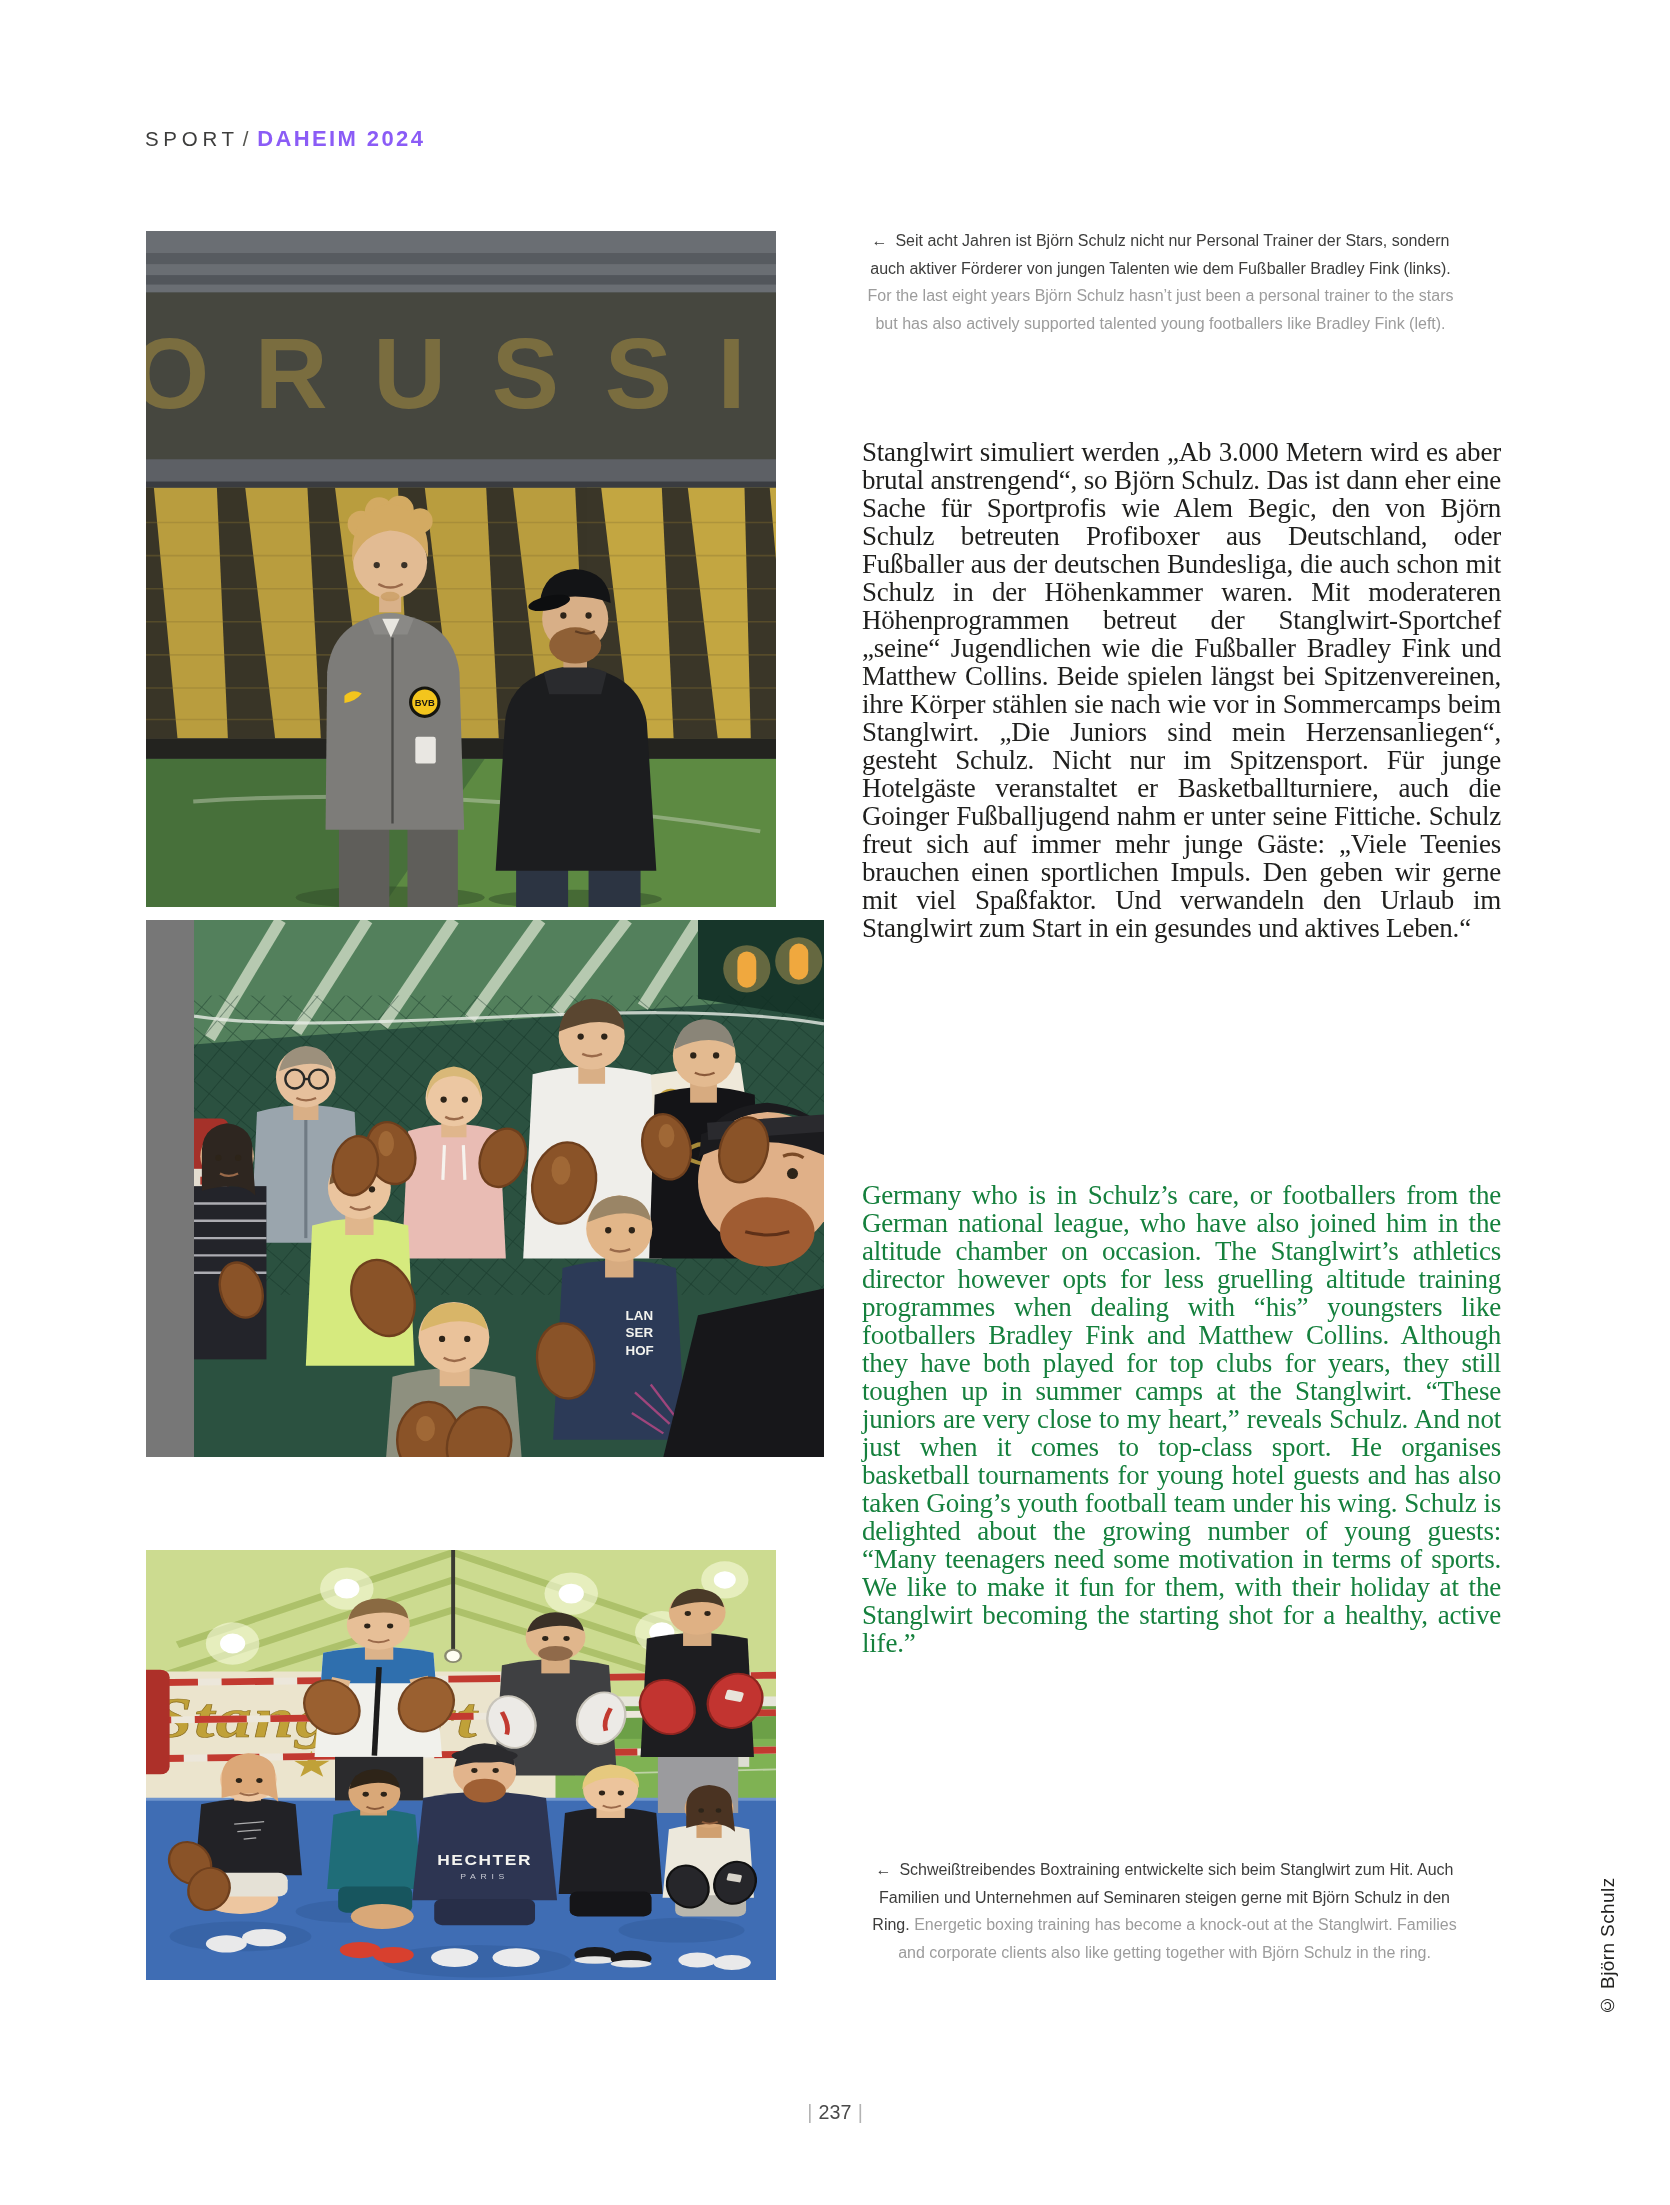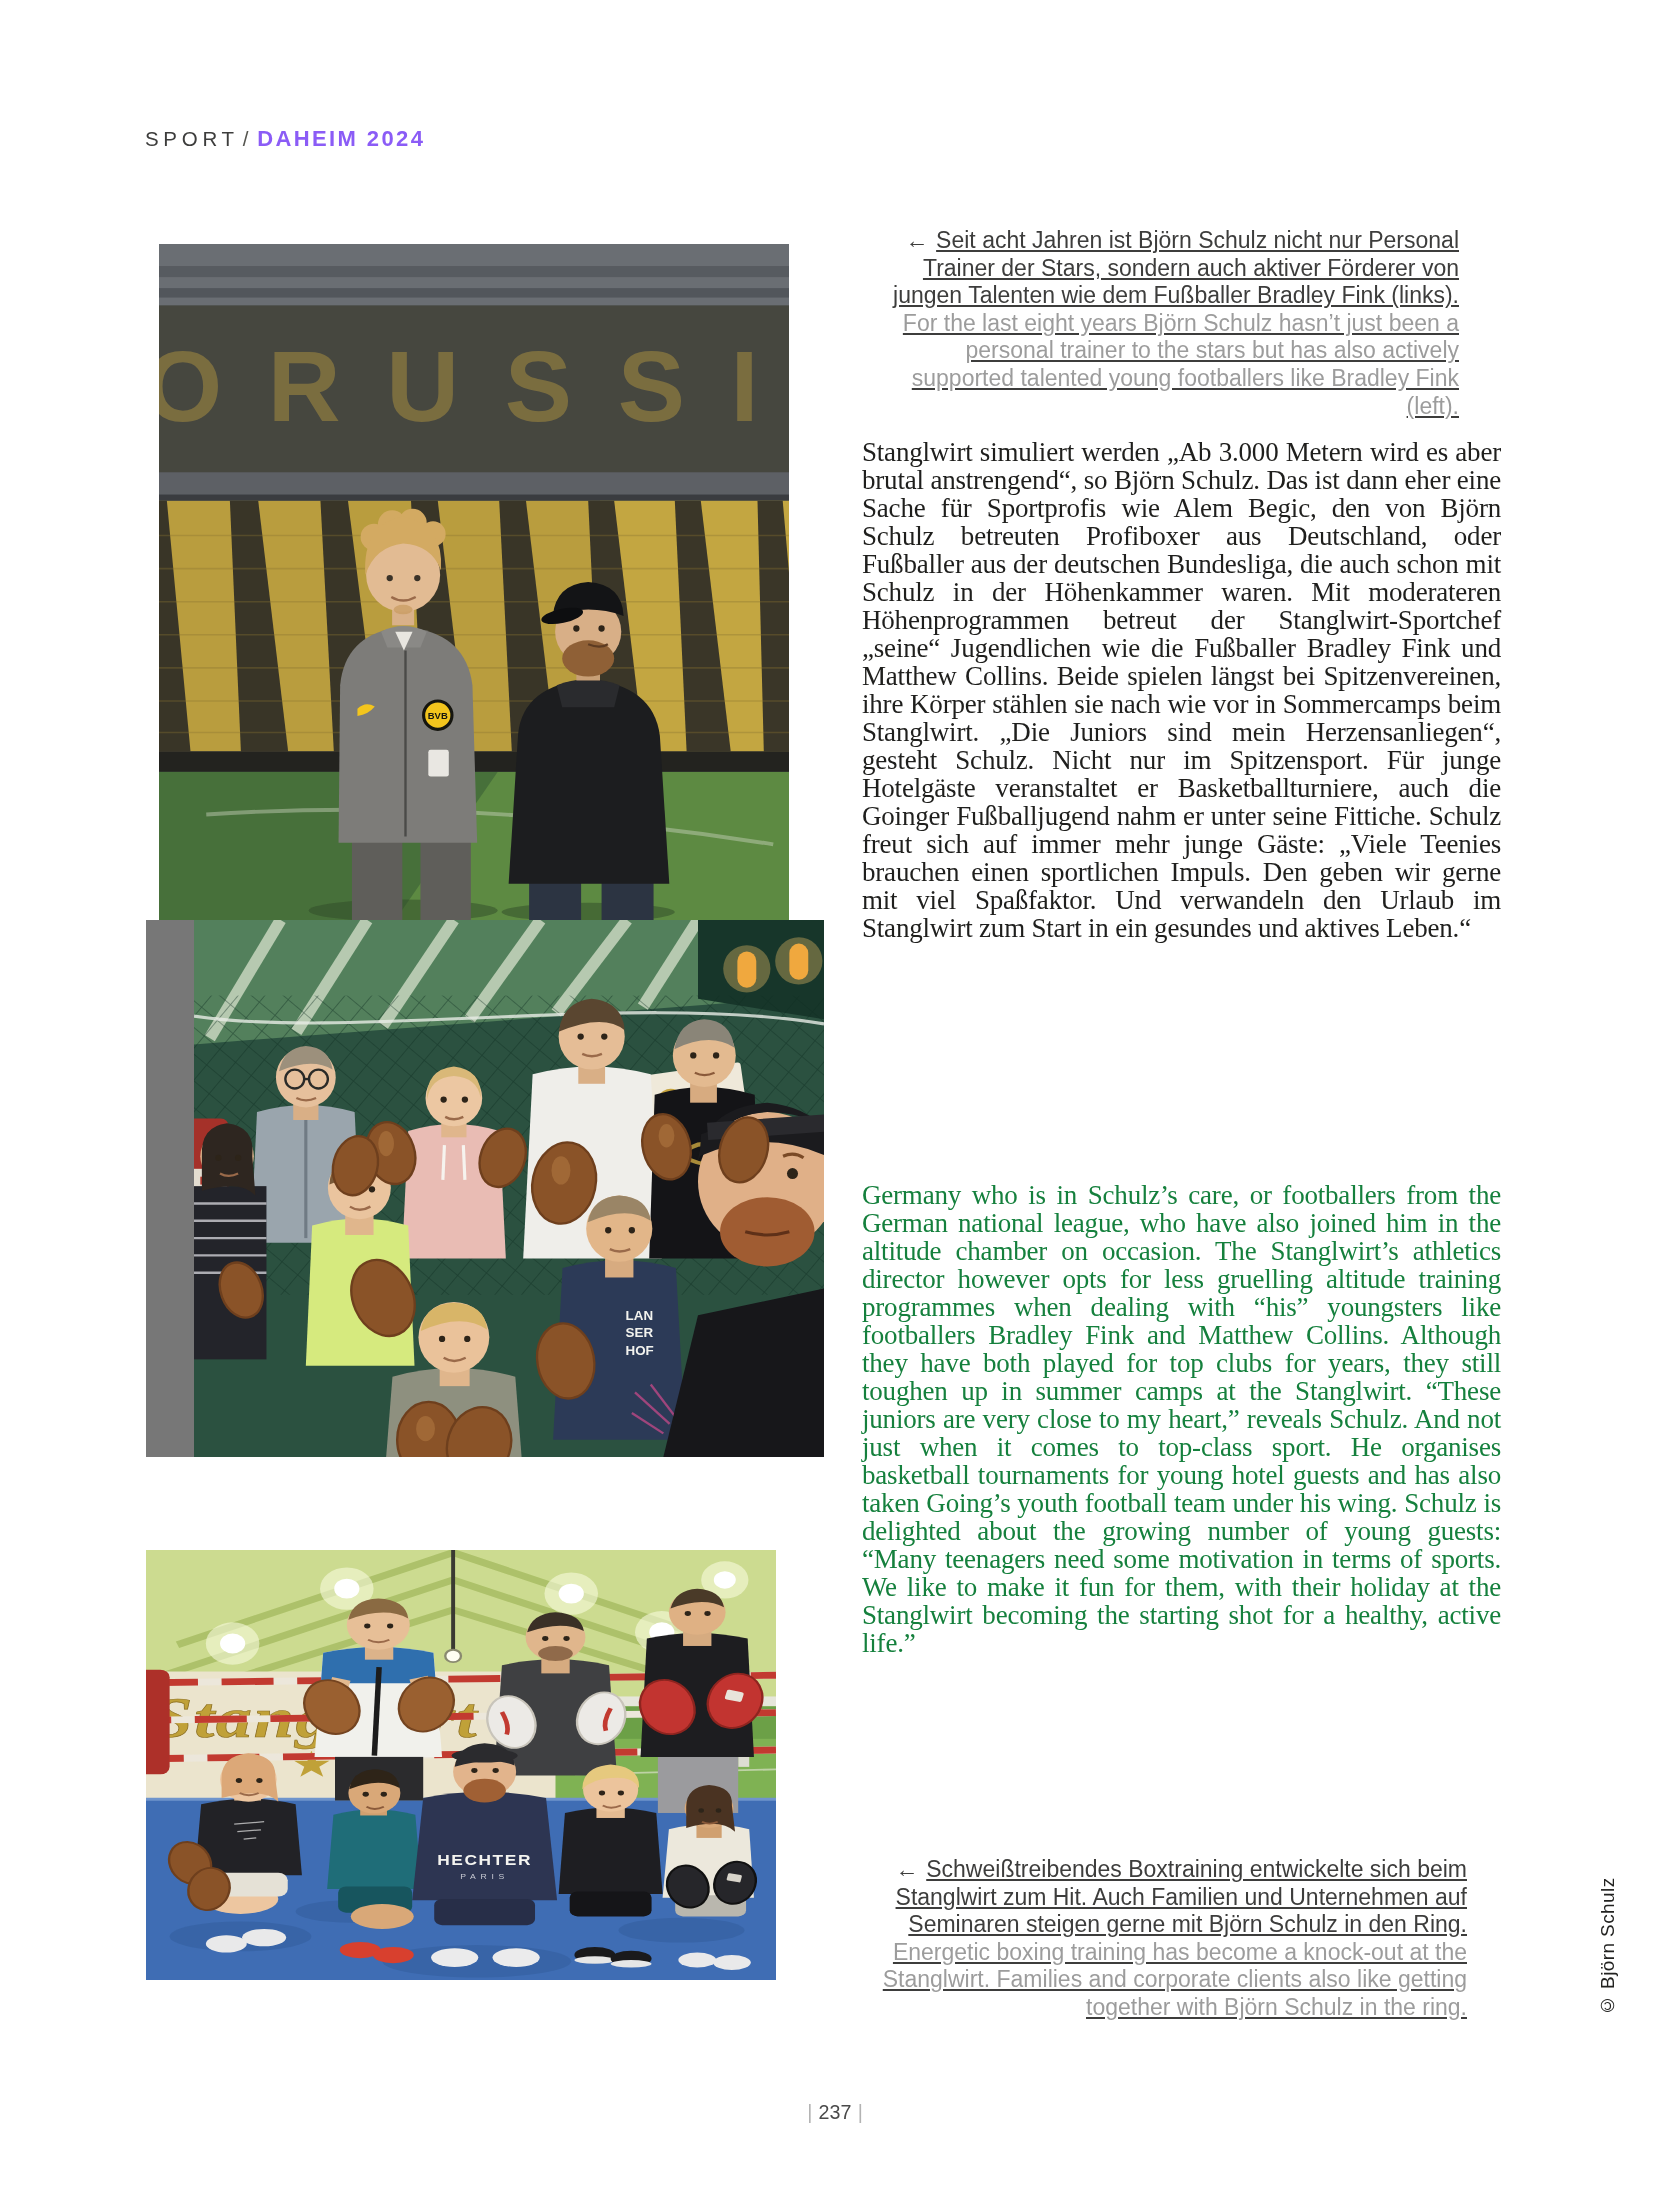--- a/index.html
+++ b/index.html
@@ -13,22 +13,22 @@
   .kicker .edition{font-weight:700;font-size:22px;letter-spacing:2.4px;color:#8b5cf6;}
 
   
   .photo{position:absolute;left:146px;width:630px;overflow:hidden;background:#777;}
   .photo svg{display:block;width:100%;height:100%;}
   #photo1{top:231px;height:676px;}
   #photo2{top:920px;height:537px;}
   #photo3{top:1550px;height:430px;}
 
   
-  .caption{position:absolute;left:862px;width:597px;font-size:23px;line-height:27.6px;
-           color:#3d3d3c;text-align:right;text-decoration:underline;}
+  .caption{position:absolute;left:862px;width:597px;font-size:16px;line-height:27.6px;
+           color:#3d3d3c;text-align:center;}
   .caption .arrow{display:inline-block;margin-right:7.9px;color:#3d3d3c;}
   .caption .de{color:#3d3d3c;}
   .caption .en{color:#9c9c9c;}
   #caption-top{top:227px;}
   #caption-bottom{top:1856px;width:605px;}
 
   
   .para{position:absolute;left:862px;width:639px;text-align:justify;
         font-family:"Liberation Serif","DejaVu Serif",serif;
         font-size:27px;line-height:28px;letter-spacing:-0.2px;}
@@ -48,21 +48,21 @@
 <body>
 
 <div id="page">
 
   <div class="kicker">
     <span>SPORT</span>
     <span class="sep">/</span>
     <span class="edition">DAHEIM 2024</span>
   </div>
 
-  <figure class="photo" id="photo1" style="margin:13px;text-align:right;">
+  <figure class="photo" id="photo1" style="margin:0;text-align:right;">
     <svg viewBox="0 0 800 858" preserveAspectRatio="none">
       <rect x="0" y="0" width="800" height="858" fill="#585c61"></rect>
       <rect x="0" y="0" width="800" height="78" fill="#6a6e73"></rect>
       <rect x="0" y="28" width="800" height="14" fill="#52565b" opacity="0.8"></rect>
       <rect x="0" y="56" width="800" height="12" fill="#4c5055" opacity="0.8"></rect>
 
       <rect x="0" y="78" width="800" height="212" fill="#46473f"></rect>
       <text x="400" y="225" text-anchor="middle" font-family="Liberation Sans, sans-serif" font-size="128" font-weight="bold" fill="#8c7a40" opacity="0.75" letter-spacing="58">ORUSSI</text>
 
       <rect x="0" y="290" width="800" height="34" fill="#5d6065"></rect>

